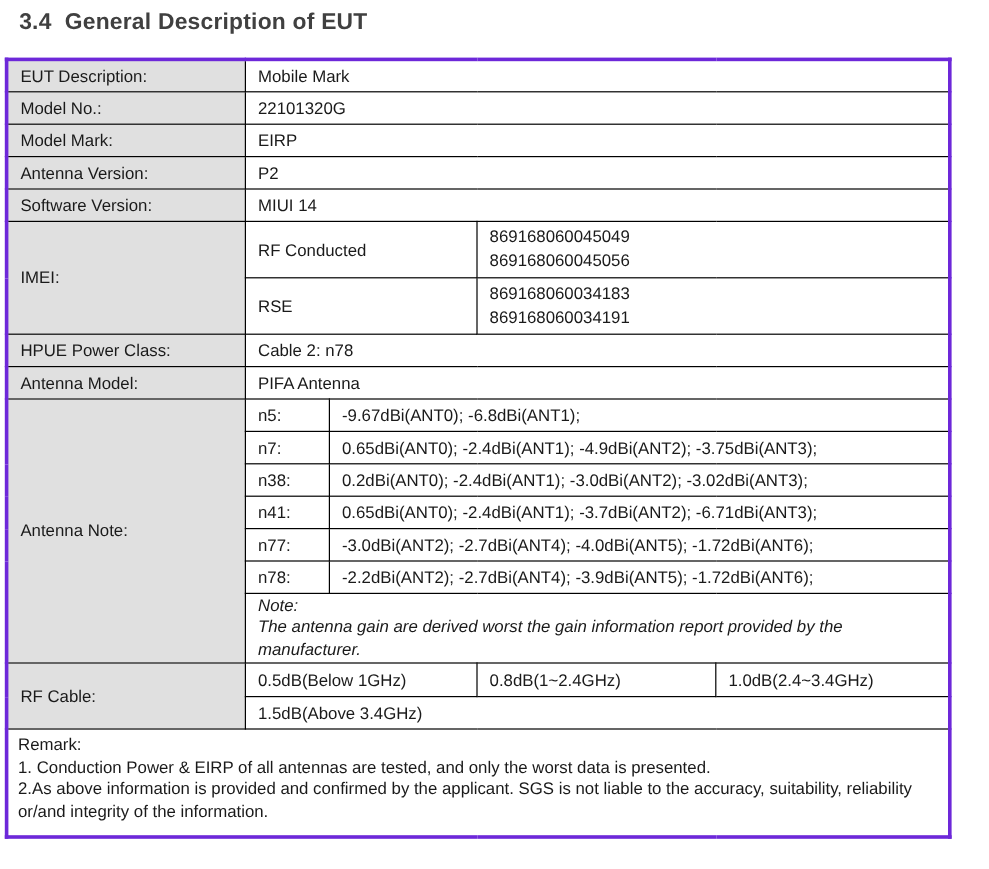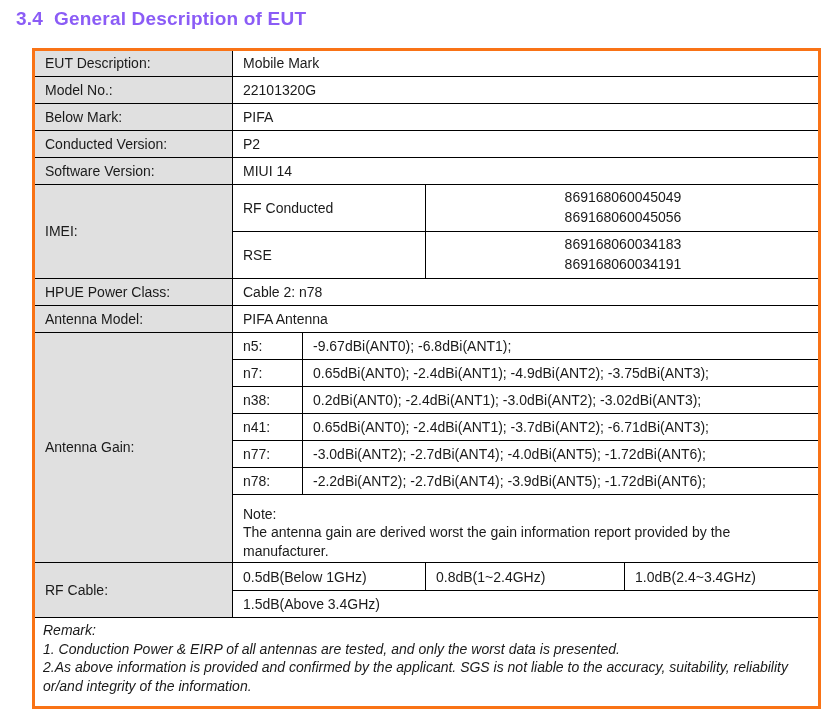--- a/index.html
+++ b/index.html
@@ -6,47 +6,47 @@
   html, body {
     margin: 0; padding: 0;
     width: 824px; height: 724px;
     background: #ffffff;
     font-family: "Liberation Sans", "DejaVu Sans", sans-serif;
     color: #1a1a1a;
   }
   .page { position: relative; width: 824px; height: 724px; }
   .doc-title {
     position: absolute; left: 16px; top: 8px;
-    font-size: 19px; font-weight: bold; color: #8b5cf6;
+    font-size: 19px; font-weight: bold; color: #404040;
     white-space: pre; letter-spacing: 0.2px;
   }
   table.eut {
-    position: absolute; left: 32px; top: 48px;
+    position: absolute; left: 4px; top: 48px;
     width: 786px;
     border-collapse: collapse;
-    border: 3px solid #f97316;
+    border: 3px solid #6d28d9;
     table-layout: fixed;
     font-size: 14px;
   }
   table.eut td {
     border: 1.5px solid #000;
     padding: 2px 8px 2px 10px;
     vertical-align: middle;
     line-height: 1.3;
     overflow: hidden;
   }
   td.lbl { background: #e0e0e0; }
   tr.r-simple td { height: 27px; }
   tr.r-imei td { height: 47px; }
   tr.r-band td { height: 27px; margin-left: 38px; }
-  tr.r-note td { height: 58px; vertical-align: top; padding-top: 10px; }
+  tr.r-note td { height: 58px; vertical-align: top; padding-top: 0; font-style: italic; }
   tr.r-rf1 td { height: 28px; }
   tr.r-rf2 td { height: 27px; }
-  tr.r-remark td { height: 90px; vertical-align: top; padding: 3px 8px; font-style: italic; }
-  .two-line { line-height: 1.4; text-align: center; }
+  tr.r-remark td { height: 90px; vertical-align: top; padding: 3px 8px; }
+  .two-line { line-height: 1.4; }
   .note-body, .remark-line { line-height: 1.32; }
 </style>
 </head>
 <body>
 
 <div class="page">
 
   <div class="doc-title">3.4  General Description of EUT</div>
 
   <table class="eut">
@@ -61,25 +61,25 @@
     <tbody>
         <tr class="r-simple">
       <td class="lbl">EUT Description:</td>
       <td colspan="4">Mobile Mark</td>
     </tr>
     <tr class="r-simple">
       <td class="lbl">Model No.:</td>
       <td colspan="4">22101320G</td>
     </tr>
     <tr class="r-simple">
-      <td class="lbl">Below Mark:</td>
-      <td colspan="4">PIFA</td>
+      <td class="lbl">Model Mark:</td>
+      <td colspan="4">EIRP</td>
     </tr>
     <tr class="r-simple">
-      <td class="lbl">Conducted Version:</td>
+      <td class="lbl">Antenna Version:</td>
       <td colspan="4">P2</td>
     </tr>
     <tr class="r-simple">
       <td class="lbl">Software Version:</td>
       <td colspan="4">MIUI 14</td>
     </tr>
 
     <tr class="r-imei">
       <td class="lbl" rowspan="2">IMEI:</td>
       <td colspan="2">RF Conducted</td>
@@ -103,21 +103,21 @@
     <tr class="r-simple">
       <td class="lbl">HPUE Power Class:</td>
       <td colspan="4">Cable 2: n78</td>
     </tr>
     <tr class="r-simple">
       <td class="lbl">Antenna Model:</td>
       <td colspan="4">PIFA Antenna</td>
     </tr>
 
     <tr class="r-band">
-      <td class="lbl" rowspan="7">Antenna Gain:</td>
+      <td class="lbl" rowspan="7">Antenna Note:</td>
       <td>n5:</td>
       <td colspan="3">-9.67dBi(ANT0); -6.8dBi(ANT1);</td>
     </tr>
     <tr class="r-band">
       <td>n7:</td>
       <td colspan="3">0.65dBi(ANT0); -2.4dBi(ANT1); -4.9dBi(ANT2); -3.75dBi(ANT3);</td>
     </tr>
     <tr class="r-band">
       <td>n38:</td>
       <td colspan="3">0.2dBi(ANT0); -2.4dBi(ANT1); -3.0dBi(ANT2); -3.02dBi(ANT3);</td>

